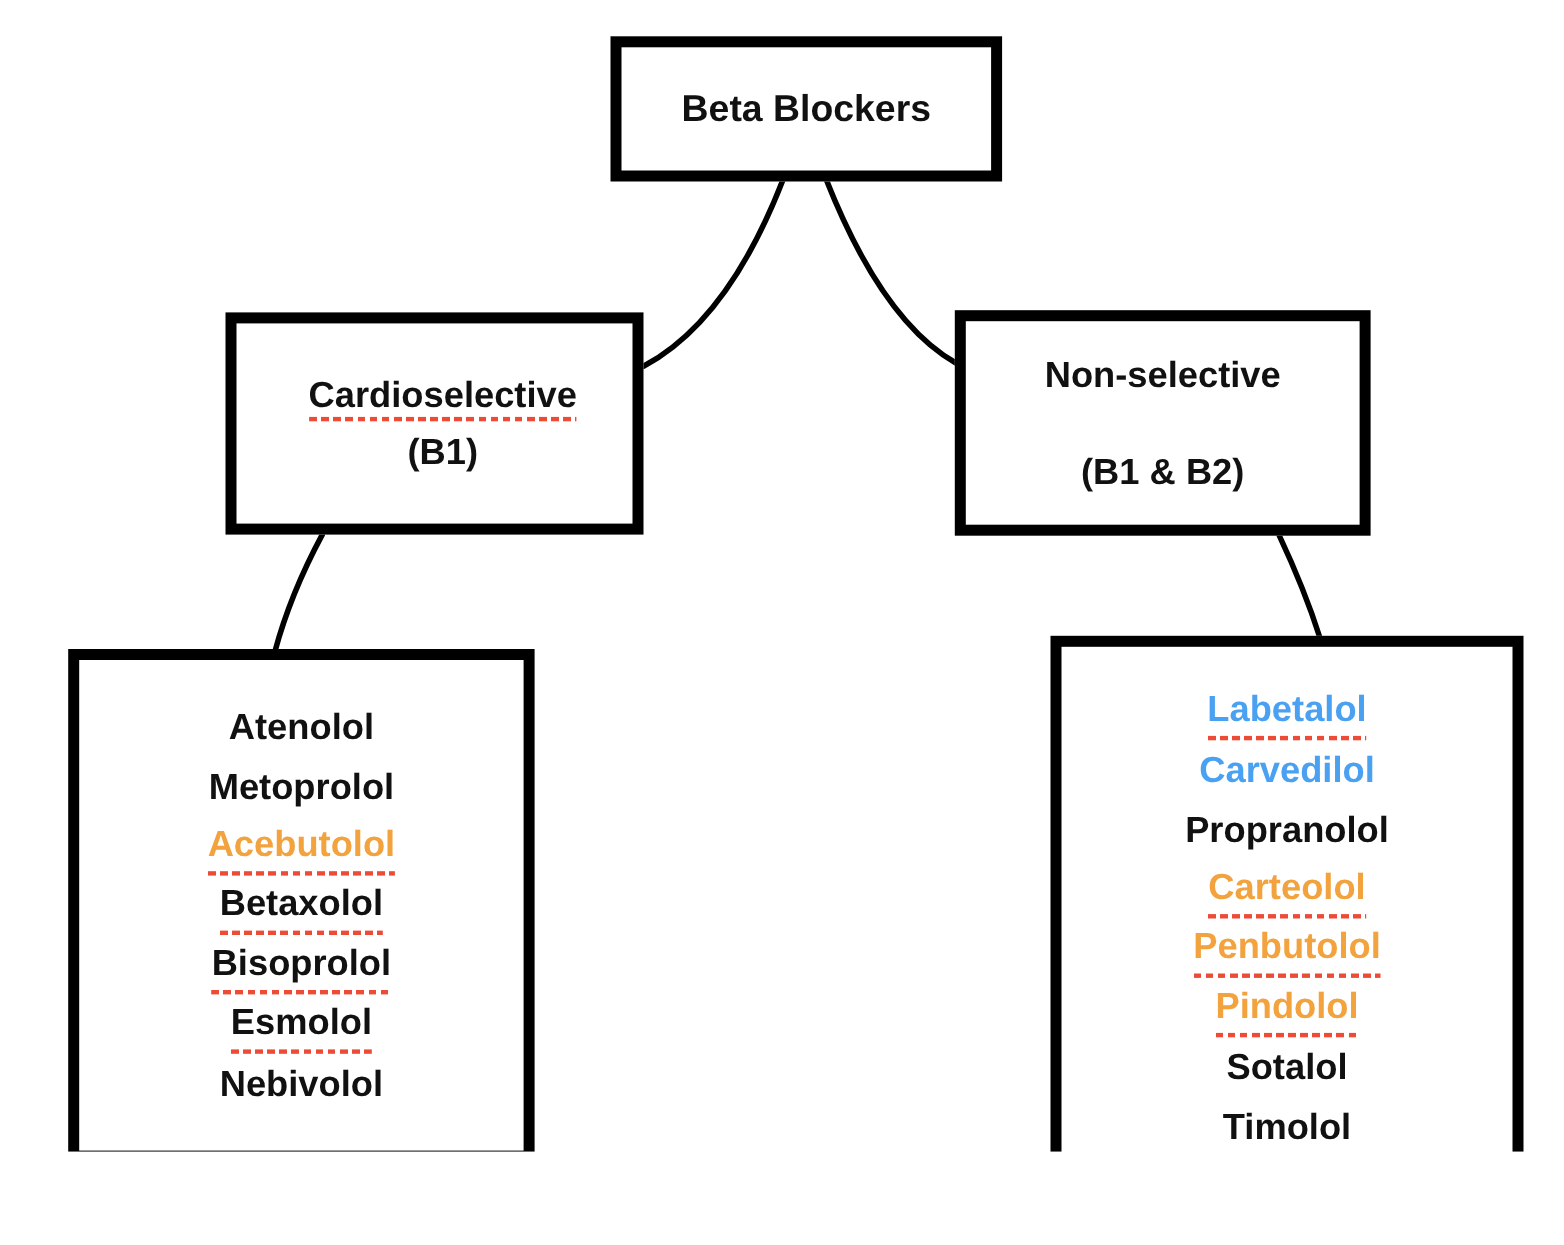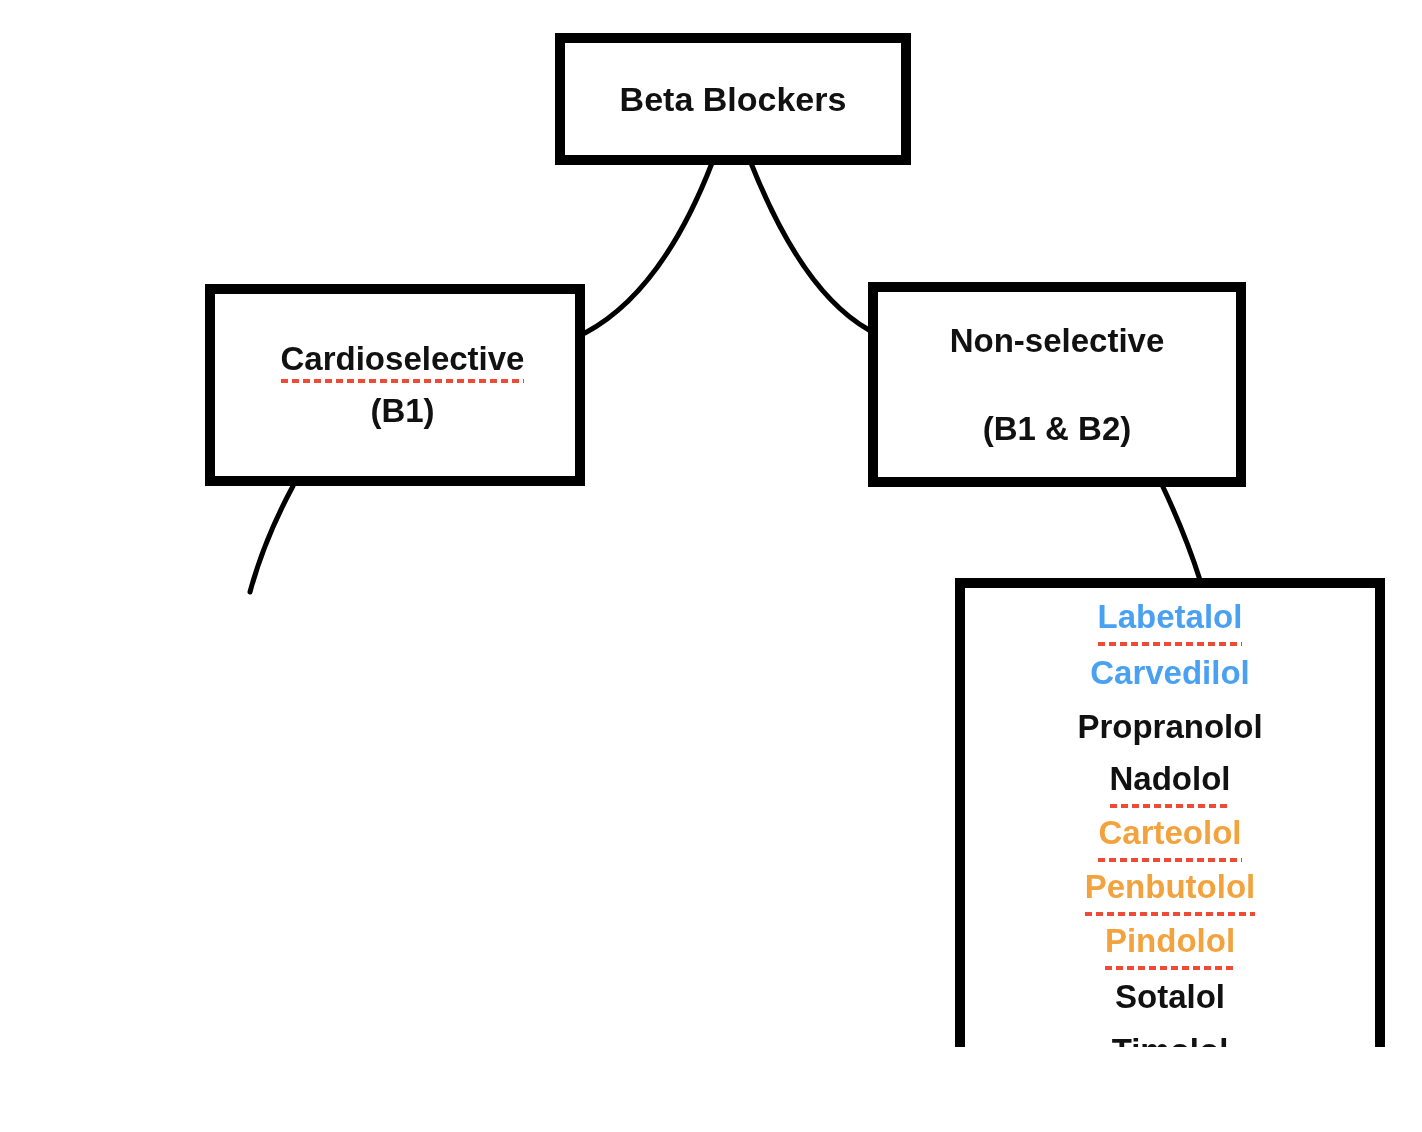--- a/index.html
+++ b/index.html
@@ -111,26 +111,34 @@
   <div class="node branch-left">
     <span class="branch-title"><span class="title-text spell">Cardioselective</span></span>
     <span class="branch-subtitle">(B1)</span>
   </div>
 
   <div class="node branch-right">
     <span class="branch-title"><span class="title-text">Non-selective</span></span>
     <span class="branch-subtitle">(B1 &amp; B2)</span>
   </div>
 
+  <div class="node list-left">
+      <div class="drug" style="color: rgb(17, 17, 17);">Atenolol</div>
+      <div class="drug" style="color: rgb(17, 17, 17);">Metoprolol</div>
+      <div class="drug spell" style="color: rgb(242, 163, 62);">Acebutolol</div>
+      <div class="drug spell" style="color: rgb(17, 17, 17);">Betaxolol</div>
+      <div class="drug spell" style="color: rgb(17, 17, 17);">Bisoprolol</div>
+      <div class="drug spell" style="color: rgb(17, 17, 17);">Esmolol</div>
+      <div class="drug" style="color: rgb(17, 17, 17);">Nebivolol</div>
+    </div>
 
   <div class="node list-right">
       <div class="drug spell" style="color: rgb(75, 161, 241);">Labetalol</div>
       <div class="drug" style="color: rgb(75, 161, 241);">Carvedilol</div>
       <div class="drug" style="color: rgb(17, 17, 17);">Propranolol</div>
-      <div class="drug spell" style="color: rgb(17, 17, 17);">Nadolol</div>
       <div class="drug spell" style="color: rgb(242, 163, 62);">Carteolol</div>
       <div class="drug spell" style="color: rgb(242, 163, 62); text-align: center;">Penbutolol</div>
       <div class="drug spell" style="color: rgb(242, 163, 62);">Pindolol</div>
       <div class="drug" style="color: rgb(17, 17, 17);">Sotalol</div>
       <div class="drug" style="color: rgb(17, 17, 17);">Timolol</div>
     </div>
 
 </div>
 
 </body></html>

